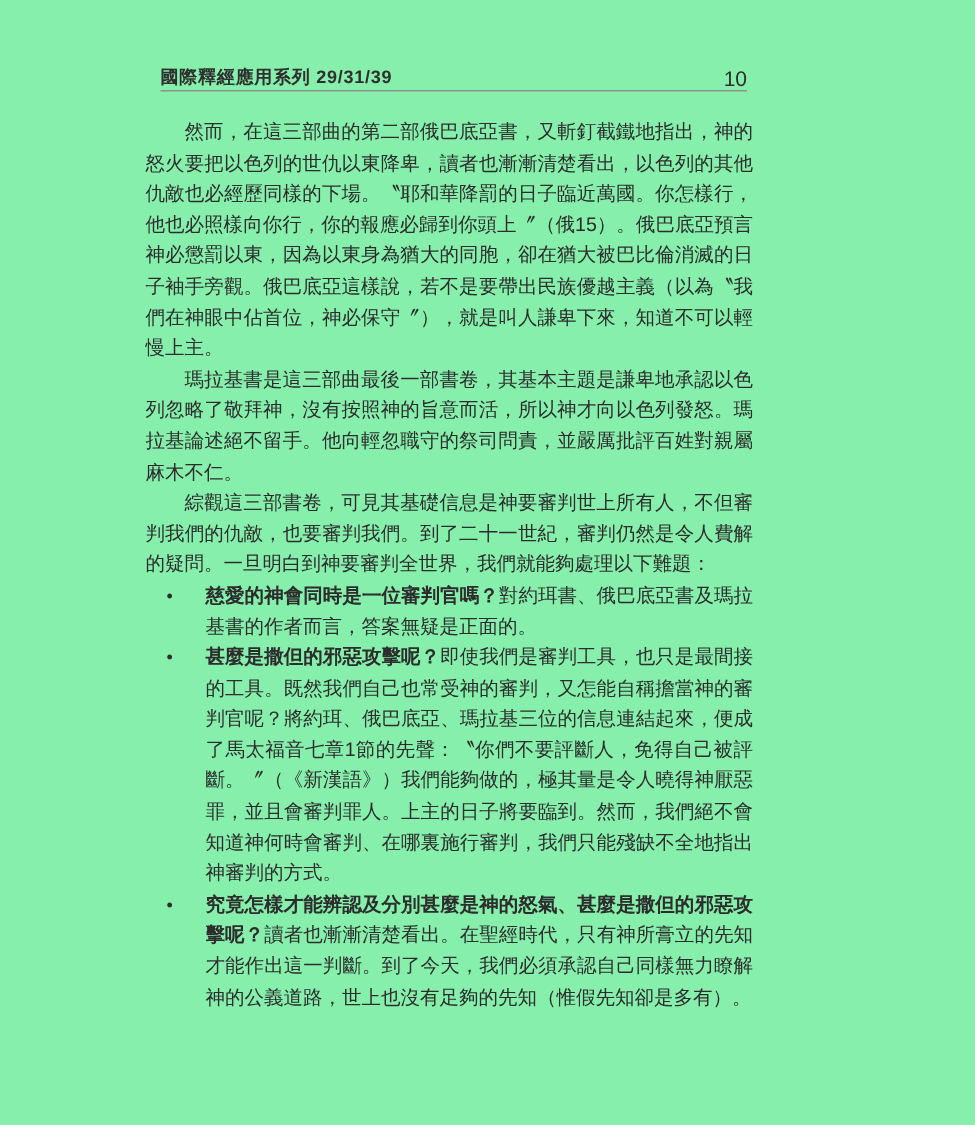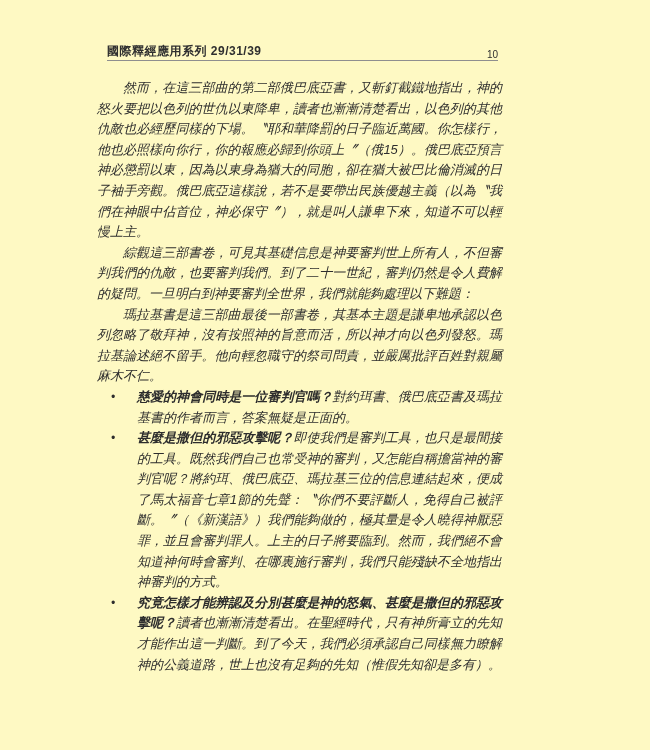--- a/index.html
+++ b/index.html
@@ -4,59 +4,58 @@
 <style>
   html, body { margin: 0; padding: 0; }
   body {
     width: 650px; height: 750px;
     background: #ffffff;
     font-family: "Liberation Sans", sans-serif;
     color: #2d2d2d;
     position: relative;
     overflow: hidden;
   }
-  .page { position: absolute; inset: 0; background: #fef9c3; }
+  .page { position: absolute; inset: 0; background: #86efac; }
 
   
   .header {
     position: absolute;
     left: 107px; top: 43px;
     width: 391px;
     display: flex;
     justify-content: space-between;
     align-items: flex-end;
   }
   .series-title {
     font-size: 12px;
     font-weight: bold;
     letter-spacing: 0.5px;
     color: #2f2f2f;
   }
   .page-number {
-    font-size: 10px;
+    font-size: 14px;
     color: #2f2f2f;
   }
   .header-rule {
     position: absolute;
     left: 107px; top: 60px;
     width: 391px; height: 0;
     border-top: 1px solid #8f8f8f;
   }
 
   
   .content {
     position: absolute;
     left: 97px; top: 78px;
     width: 405px;
     font-size: 13px;
     line-height: 20.6px;
     text-align: justify;
     text-justify: inter-character;
     color: #2d2d2d;
-    font-style: italic;
   }
   .para { margin: 0; text-indent: 2em; }
 
   .bullets { list-style: none; margin: 0; padding: 0; }
   .bullet-item { position: relative; padding-left: 40px; }
   .bullet-marker {
     position: absolute;
     left: 14px; top: 0;
     font-size: 12px;
   }
@@ -70,23 +69,23 @@
   <div class="header">
     <span class="series-title">國際釋經應用系列 29/31/39</span>
     <span class="page-number">10</span>
   </div>
   <div class="header-rule"></div>
 
   <div class="content">
 
     <p class="para">然而，在這三部曲的第二部俄巴底亞書，又斬釘截鐵地指出，神的怒火要把以色列的世仇以東降卑，讀者也漸漸清楚看出，以色列的其他仇敵也必經歷同樣的下場。〝耶和華降罰的日子臨近萬國。你怎樣行，他也必照樣向你行，你的報應必歸到你頭上〞（俄15）。俄巴底亞預言神必懲罰以東，因為以東身為猶大的同胞，卻在猶大被巴比倫消滅的日子袖手旁觀。俄巴底亞這樣說，若不是要帶出民族優越主義（以為〝我們在神眼中佔首位，神必保守〞），就是叫人謙卑下來，知道不可以輕慢上主。</p>
 
+    <p class="para">瑪拉基書是這三部曲最後一部書卷，其基本主題是謙卑地承認以色列忽略了敬拜神，沒有按照神的旨意而活，所以神才向以色列發怒。瑪拉基論述絕不留手。他向輕忽職守的祭司問責，並嚴厲批評百姓對親屬麻木不仁。</p>
+
     <p class="para">綜觀這三部書卷，可見其基礎信息是神要審判世上所有人，不但審判我們的仇敵，也要審判我們。到了二十一世紀，審判仍然是令人費解的疑問。一旦明白到神要審判全世界，我們就能夠處理以下難題：</p>
-
-    <p class="para">瑪拉基書是這三部曲最後一部書卷，其基本主題是謙卑地承認以色列忽略了敬拜神，沒有按照神的旨意而活，所以神才向以色列發怒。瑪拉基論述絕不留手。他向輕忽職守的祭司問責，並嚴厲批評百姓對親屬麻木不仁。</p>
 
     <ul class="bullets">
 
       <li class="bullet-item">
         <span class="bullet-marker">•</span>
         <span class="bullet-q">慈愛的神會同時是一位審判官嗎？</span><span>對約珥書、俄巴底亞書及瑪拉基書的作者而言，答案無疑是正面的。</span>
       </li>
 
       <li class="bullet-item">
         <span class="bullet-marker">•</span>

